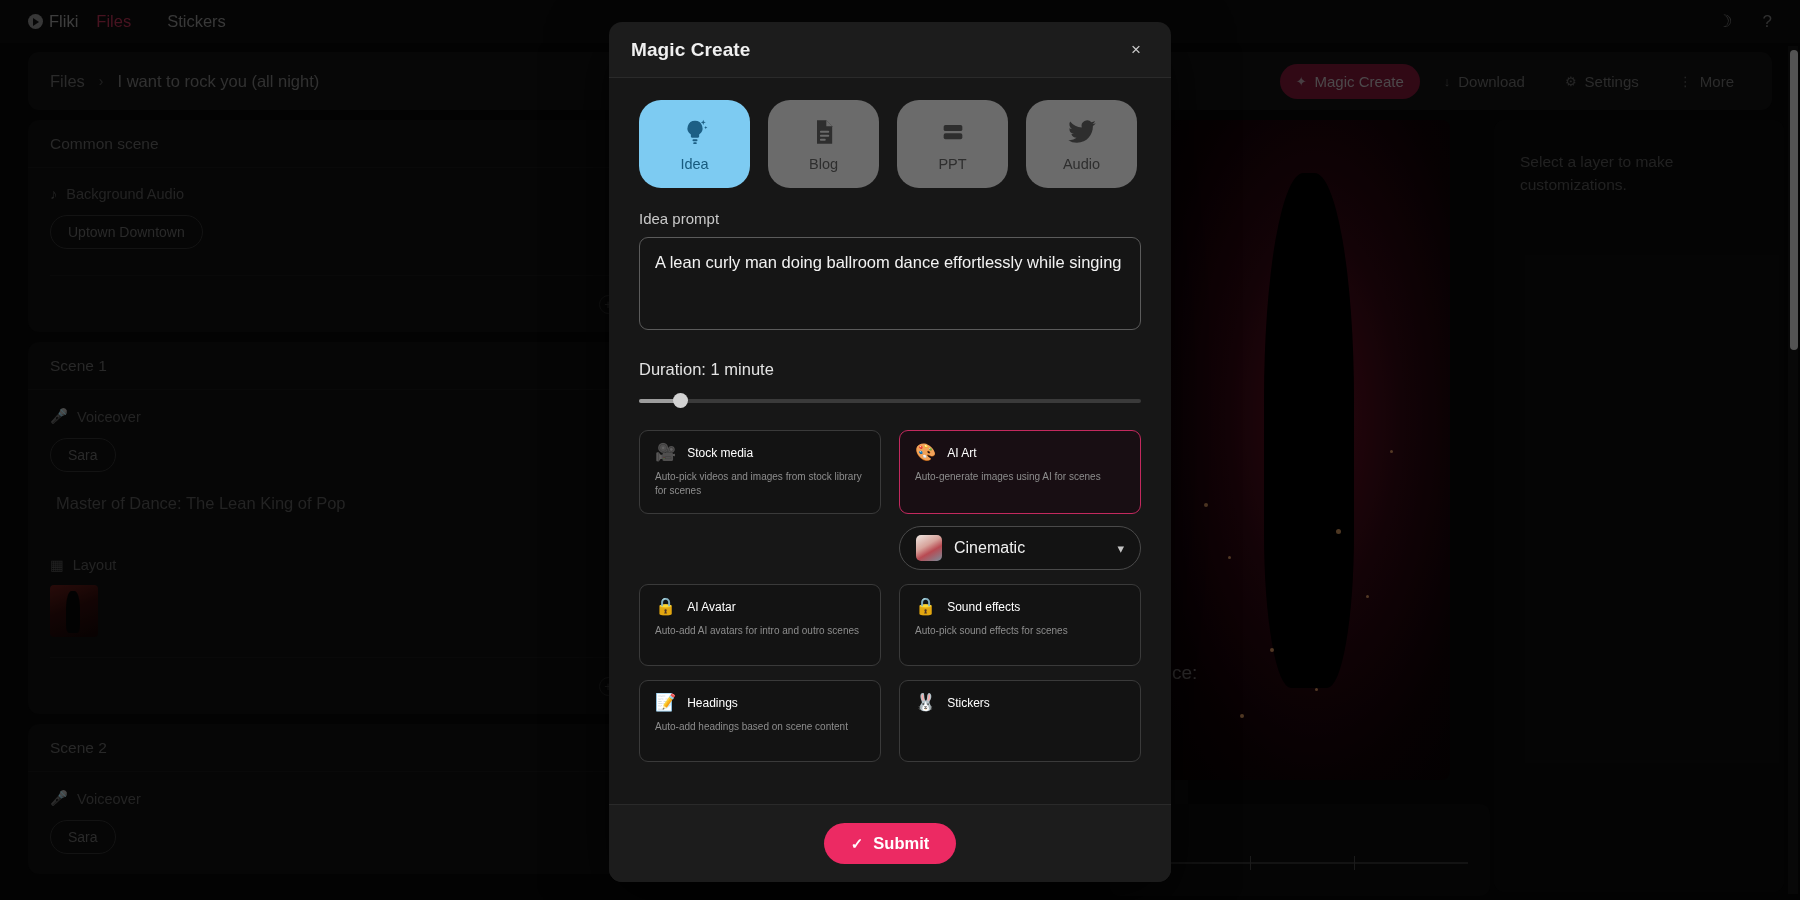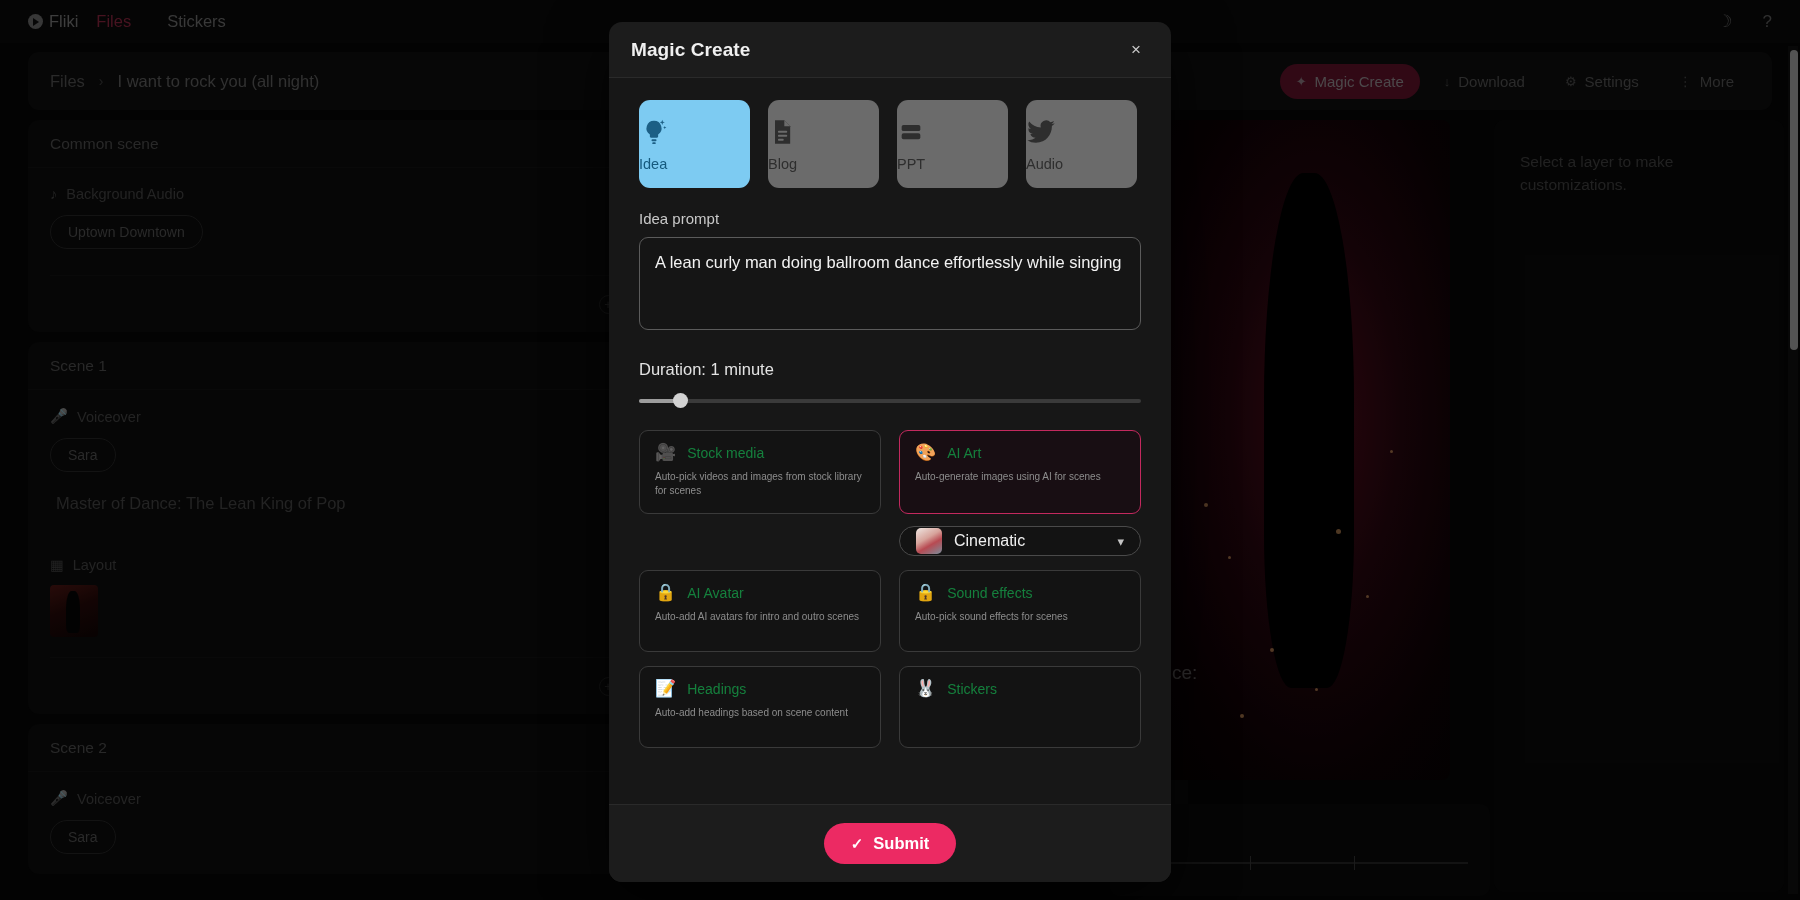--- a/index.html
+++ b/index.html
@@ -137,22 +137,22 @@
   .modal-close {
     margin-left: auto; width: 26px; height: 26px; border-radius: 50%;
     display:flex; align-items:center; justify-content:center;
     color: #c9c9c9; font-size: 17px; line-height: 1;
   }
   .modal-body { flex: 1 1 auto; overflow: hidden; padding: 22px 30px 10px; background: #171717; }
 
   
   .types { display: flex; gap: 18px; }
   .type-card {
-    width: 111px; height: 88px; border-radius: 11px; background: #6b6b6b;
-    display: flex; flex-direction: column; align-items: flex-start; justify-content: center; gap: 8px;
+    width: 111px; height: 88px; border-radius: 22px; background: #6b6b6b;
+    display: flex; flex-direction: column; align-items: center; justify-content: center; gap: 8px;
     color: #2e2e2e; font-size: 14.5px;
   }
   .type-card.active { background: #7dcbf2; color: #165a7e; }
   .type-ico { height: 32px; display: flex; align-items: center; justify-content: center; }
 
   .field-label { margin-top: 22px; font-size: 15px; color: #c9c9c9; }
   .prompt-box {
     margin-top: 10px; width: 100%; height: 93px; border: 1px solid #5b5b5b;
     background: #151515; border-radius: 9px; padding: 13px 15px;
     color: #f2f2f2; font-size: 16.5px; line-height: 1.45; resize: none;
@@ -168,27 +168,27 @@
   }
 
   .opt-grid { margin-top: 22px; display: grid; grid-template-columns: 1fr 1fr; gap: 14px 18px; }
   .opt-card {
     border: 1px solid #3a3a3a; border-radius: 9px; background: #131313;
     padding: 13px 15px 15px; min-height: 82px;
   }
   .opt-card.selected { border-color: #c3295e; background: #180e13; }
   .opt-head { display: flex; align-items: center; gap: 11px; }
   .opt-emoji { font-size: 17px; line-height: 1; }
-  .opt-name { font-size: 14px; color: #15803d; }
+  .opt-name { font-size: 12px; color: #ffffff; }
   .opt-desc { margin-top: 9px; font-size: 10px; color: #8d8d8d; line-height: 1.42; }
 
   .style-select {
     grid-column: 2 / 3; margin-top: -2px;
     border: 1px solid #4a4a4a; border-radius: 22px; background: #131313;
-    height: 30px; display: flex; align-items: center; gap: 12px; padding: 0 16px;
+    height: 44px; display: flex; align-items: center; gap: 12px; padding: 0 16px;
   }
   .style-thumb {
     width: 26px; height: 26px; border-radius: 5px; flex: none;
     background: linear-gradient(150deg,#efe7e2 0%,#d7a39b 40%,#b84a52 62%,#7a8e9c 100%);
   }
   .style-name { font-size: 16px; color: #f0f0f0; }
   .style-caret { margin-left: auto; color: #c4c4c4; font-size: 13px; }
 
   .modal-foot {
     flex: none; height: 78px; border-top: 1px solid #2a2a2a;

